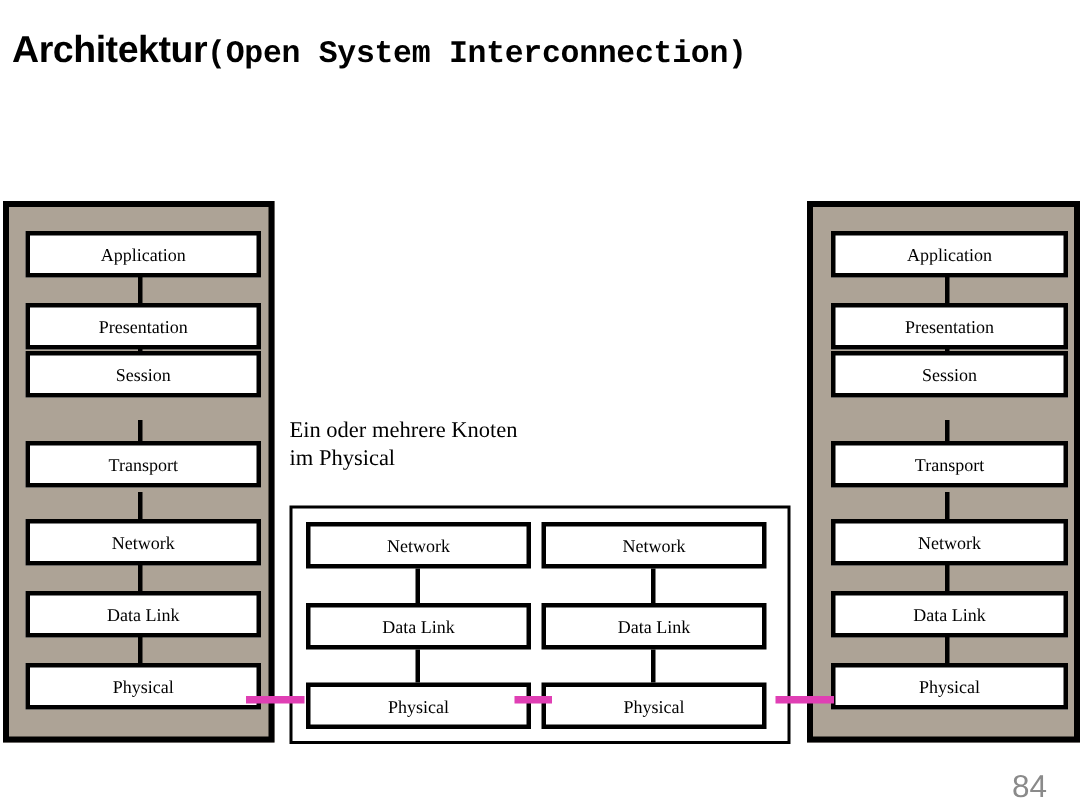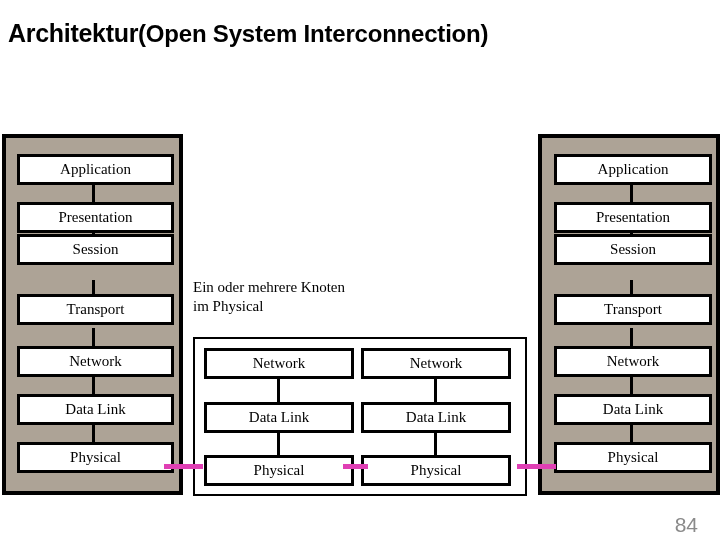--- a/index.html
+++ b/index.html
@@ -26,23 +26,23 @@
   .title-line {
     font-family: "Liberation Sans Narrow", "Liberation Sans", sans-serif;
     font-weight: bold;
     font-size: 25px;
     line-height: 31px;
     color: #000000;
     letter-spacing: -0.3px;
     white-space: nowrap;
   }
   .title-sub {
-    font-family: Liberation Sans, sans-serif;
+    font-family: Liberation Mono, monospace;
     font-weight: bold;
-    font-size: 24px;
+    font-size: 21px;
     letter-spacing: -0.2px;
   }
 
   
   .stack-panel {
     position: absolute;
     background: #ada396;
     border: 4px solid #000000;
     box-sizing: border-box;
   }
@@ -54,21 +54,21 @@
     position: absolute;
     background: #ffffff;
     border: 3px solid #000000;
     box-sizing: border-box;
     display: flex;
     align-items: center;
     justify-content: center;
   }
   .layer-label {
     font-family: "Liberation Serif", "DejaVu Serif", serif;
-    font-size: 15px;
+    font-size: 12px;
     color: #000000;
     line-height: 1;
     white-space: nowrap;
   }
   .connector {
     position: absolute;
     background: #000000;
     width: 3px;
   }
 

